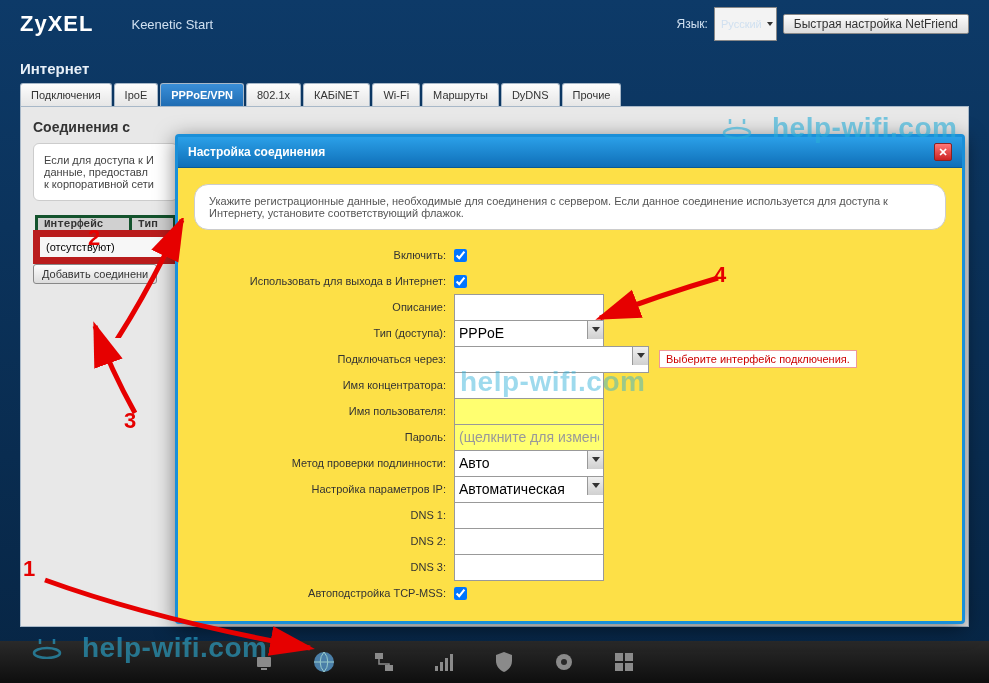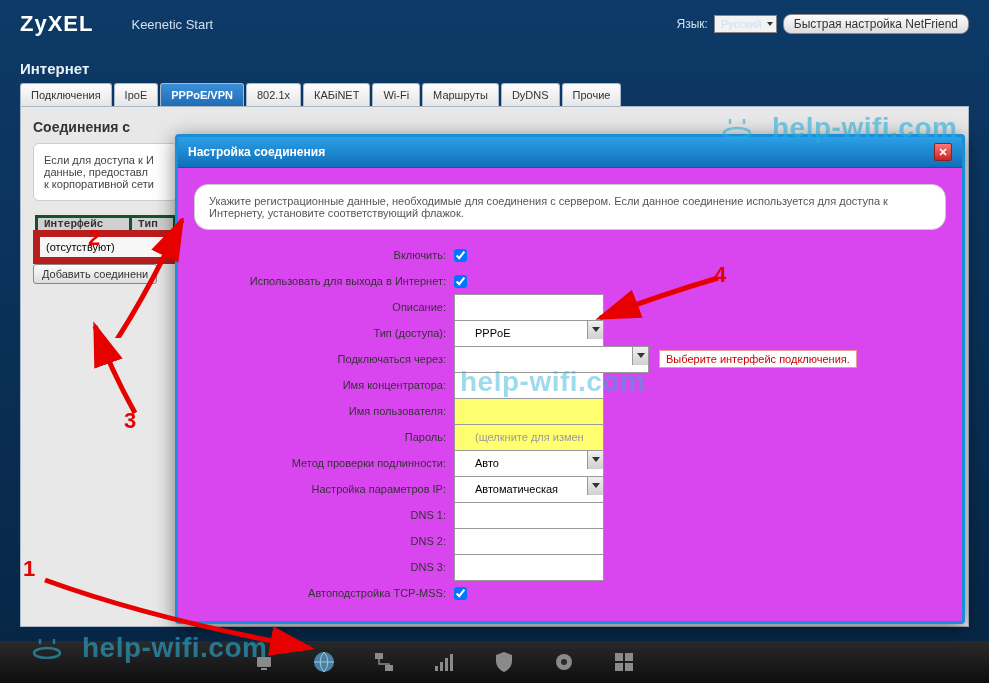--- a/index.html
+++ b/index.html
@@ -19,30 +19,30 @@
   .header {
     height: 48px;
     display: flex; align-items: center;
     padding: 0 20px;
     gap: 20px;
   }
   .logo { color: #fff; font-size: 22px; font-weight: bold; letter-spacing: 1px; }
   .subtitle { color: #d0e0f0; font-size: 13px; margin-left: 18px; }
   .header-right { margin-left: auto; display: flex; align-items: center; gap: 6px; color: #d0e0f0; font-size: 12px; }
   .lang-select {
-    background: #f3f3f3; border: 1px solid #888; height: 18px; font-size: 11px;
+    background: #f3f3f3; border: 1px solid #888; height: 34px; font-size: 11px;
     display: inline-flex; align-items: center; padding: 0 14px 0 6px; position: relative;
   }
   .lang-select::after {
     content: ""; position: absolute; right: 3px; top: 50%; margin-top: -2px;
     border-left: 3px solid transparent; border-right: 3px solid transparent; border-top: 4px solid #333;
   }
   .header-btn {
     background: linear-gradient(to bottom, #fdfdfd, #dcdcdc);
-    border: 1px solid #888; border-radius: 8px;
+    border: 1px solid #888; border-radius: 2px;
     padding: 2px 10px; font-size: 12px; color: #333;
   }
   .page-title {
     color: #e8f0f8; font-size: 15px; font-weight: bold;
     padding: 12px 20px 6px 20px;
   }
   
   .tabs {
     display: flex; margin: 0 20px; border-bottom: 1px solid #a8b8c8;
   }
@@ -89,21 +89,21 @@
     display: flex; align-items: center;
     padding-left: 250px; gap: 32px;
   }
   .dock-icon { width: 28px; height: 28px; display: flex; align-items: center; justify-content: center; }
   .dock-icon svg { width: 24px; height: 24px; }
   
   .dialog {
     position: absolute;
     left: 175px; top: 134px;
     width: 790px; height: 490px;
-    background: #d946ef;
+    background: #fde047;
     border: 3px solid #1a8fd8;
     border-radius: 4px;
     box-shadow: 0 4px 20px rgba(0,0,0,0.5);
     display: flex; flex-direction: column;
   }
   .dialog-titlebar {
     background: linear-gradient(to bottom, #2ba0e8, #0f6fb8);
     color: #fff; font-weight: bold; font-size: 12px;
     padding: 6px 10px;
     display: flex; align-items: center;
@@ -129,21 +129,21 @@
   .form-row {
     display: flex; align-items: center; margin-bottom: 4px; height: 22px;
   }
   .form-label {
     width: 260px; text-align: right; padding-right: 8px;
     font-size: 11px; color: #333;
   }
   .form-control { flex: 0 0 auto; }
   .chk { width: 13px; height: 13px; }
   .txt, .sel {
-    border: 1px solid #999; height: 27px; font-size: 11px; padding: 1px 20px;
+    border: 1px solid #999; height: 27px; font-size: 14px; padding: 1px 4px;
     background: #fff;
   }
   .txt { width: 150px; }
   .sel {
     width: 150px; position: relative;
     padding-right: 16px;
     background: #fff;
   }
   .sel-wrap { position: relative; display: inline-block; }
   .sel-arrow {

